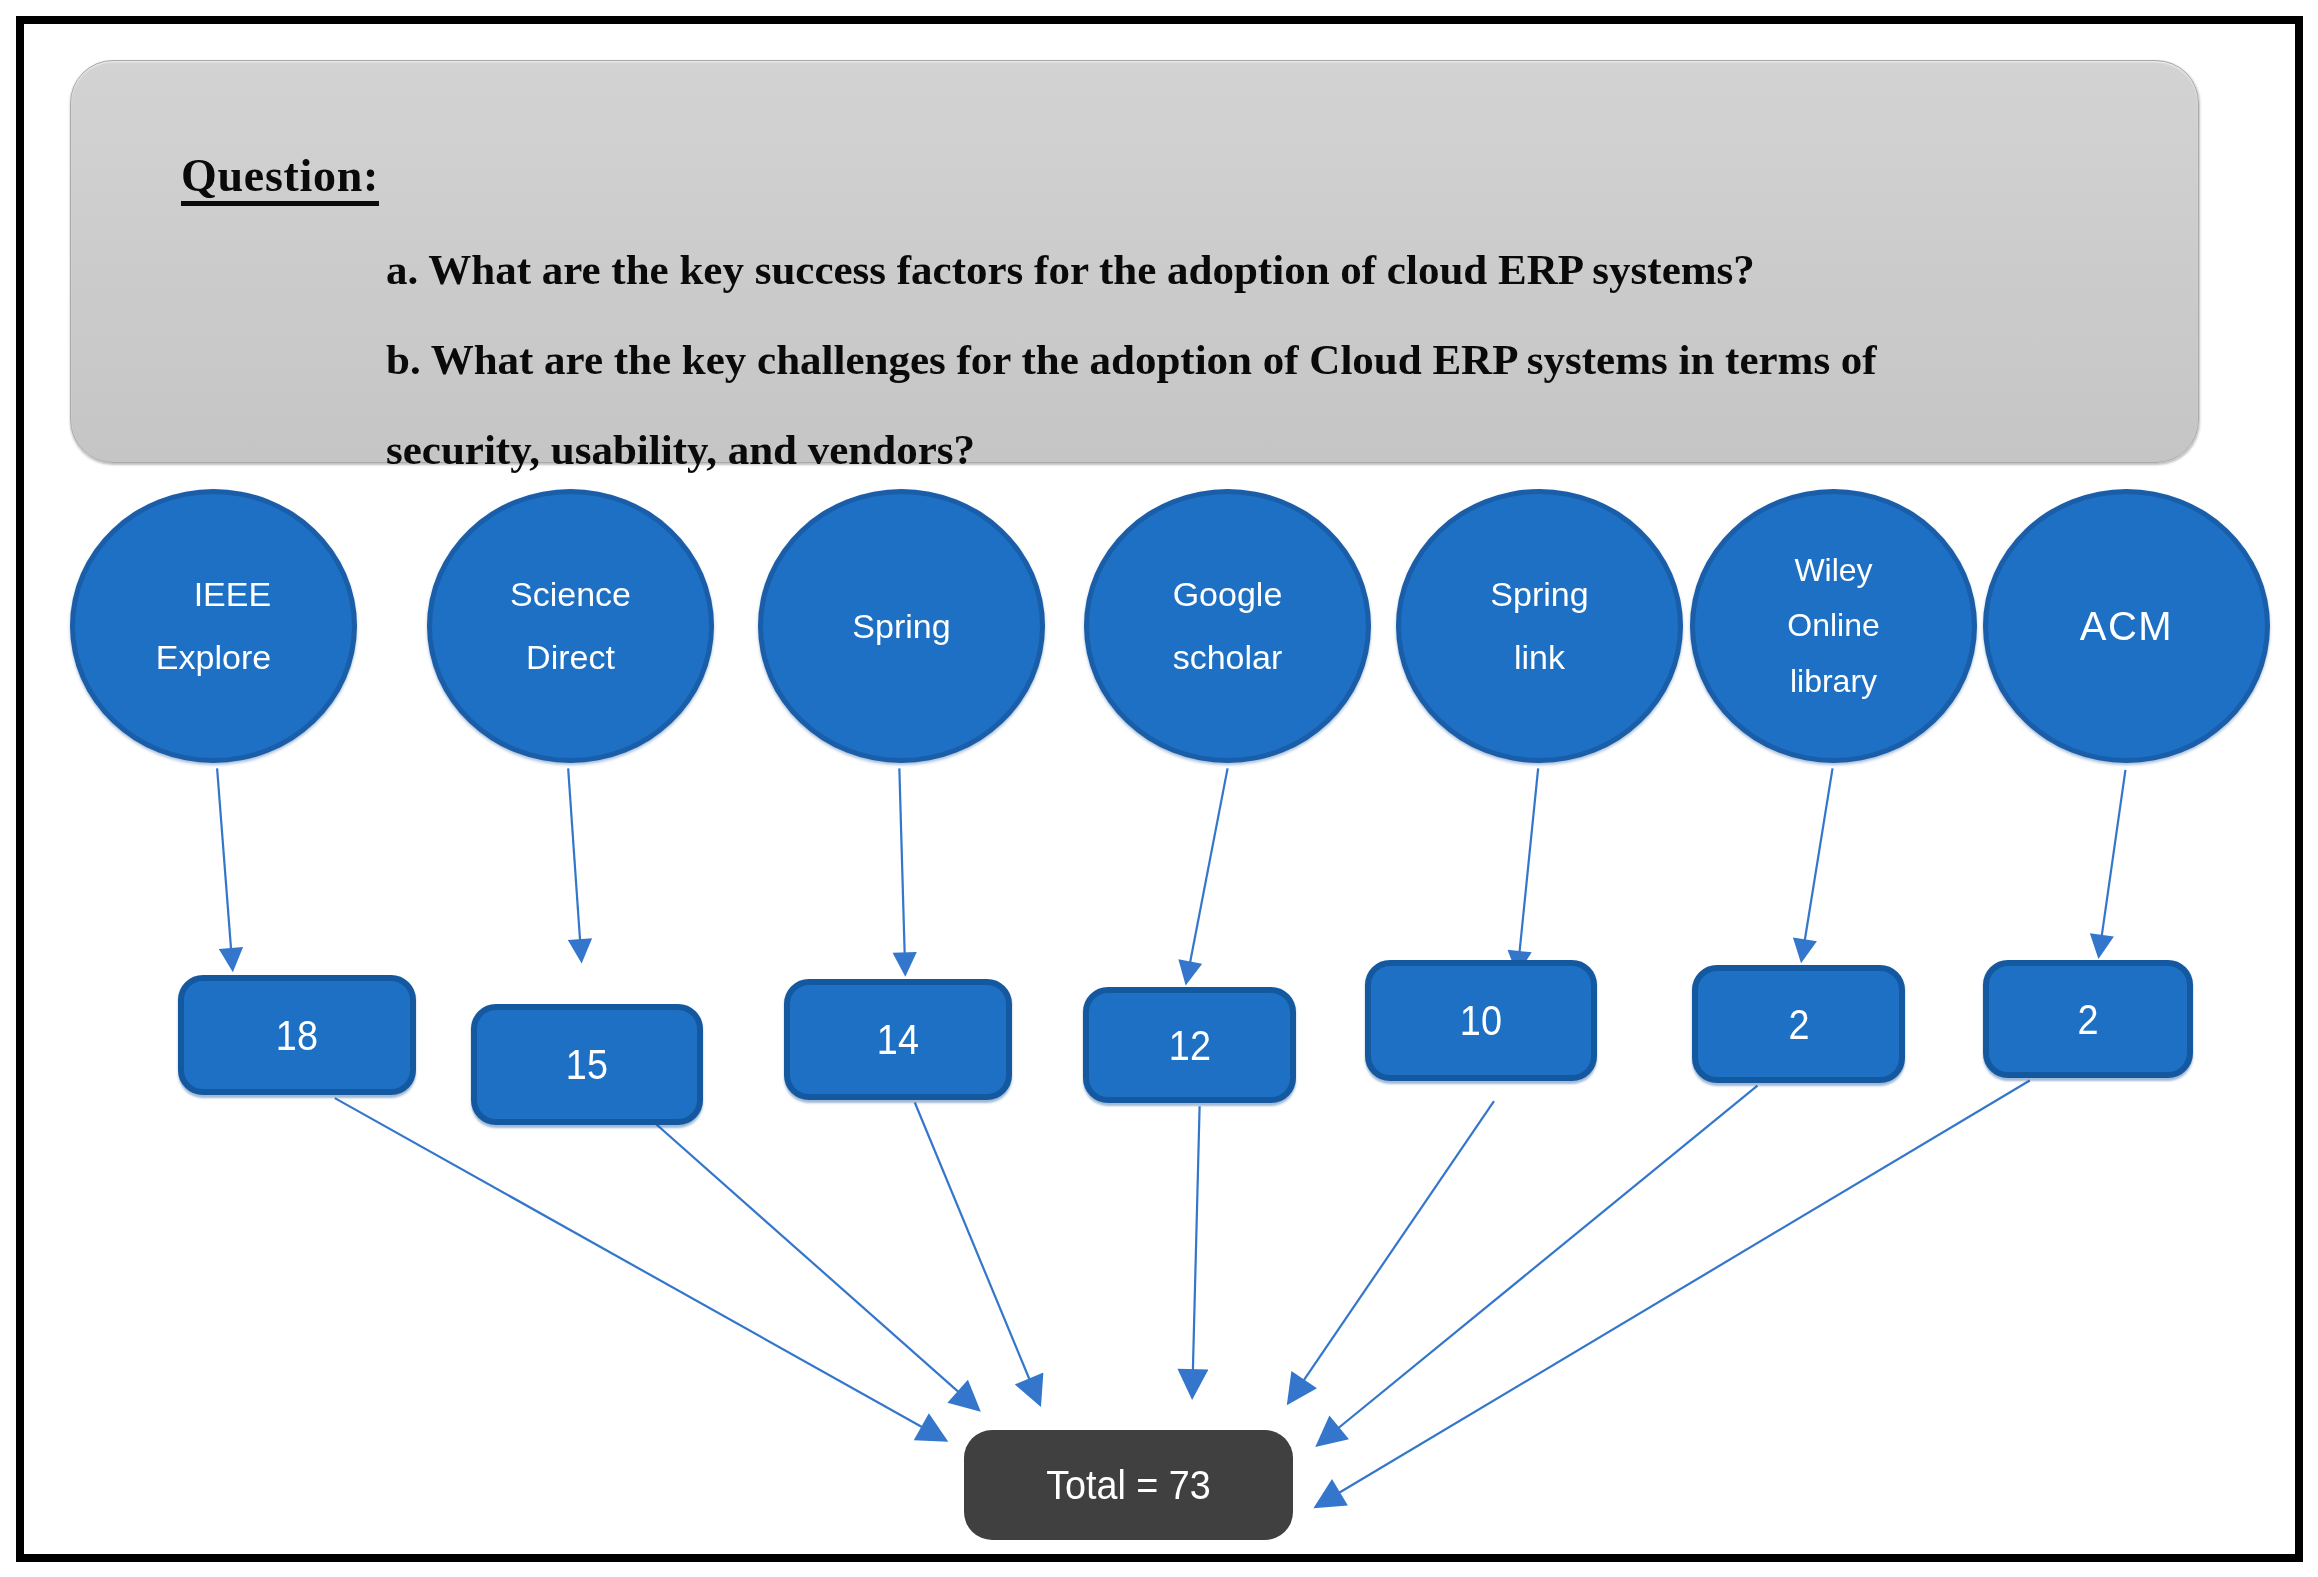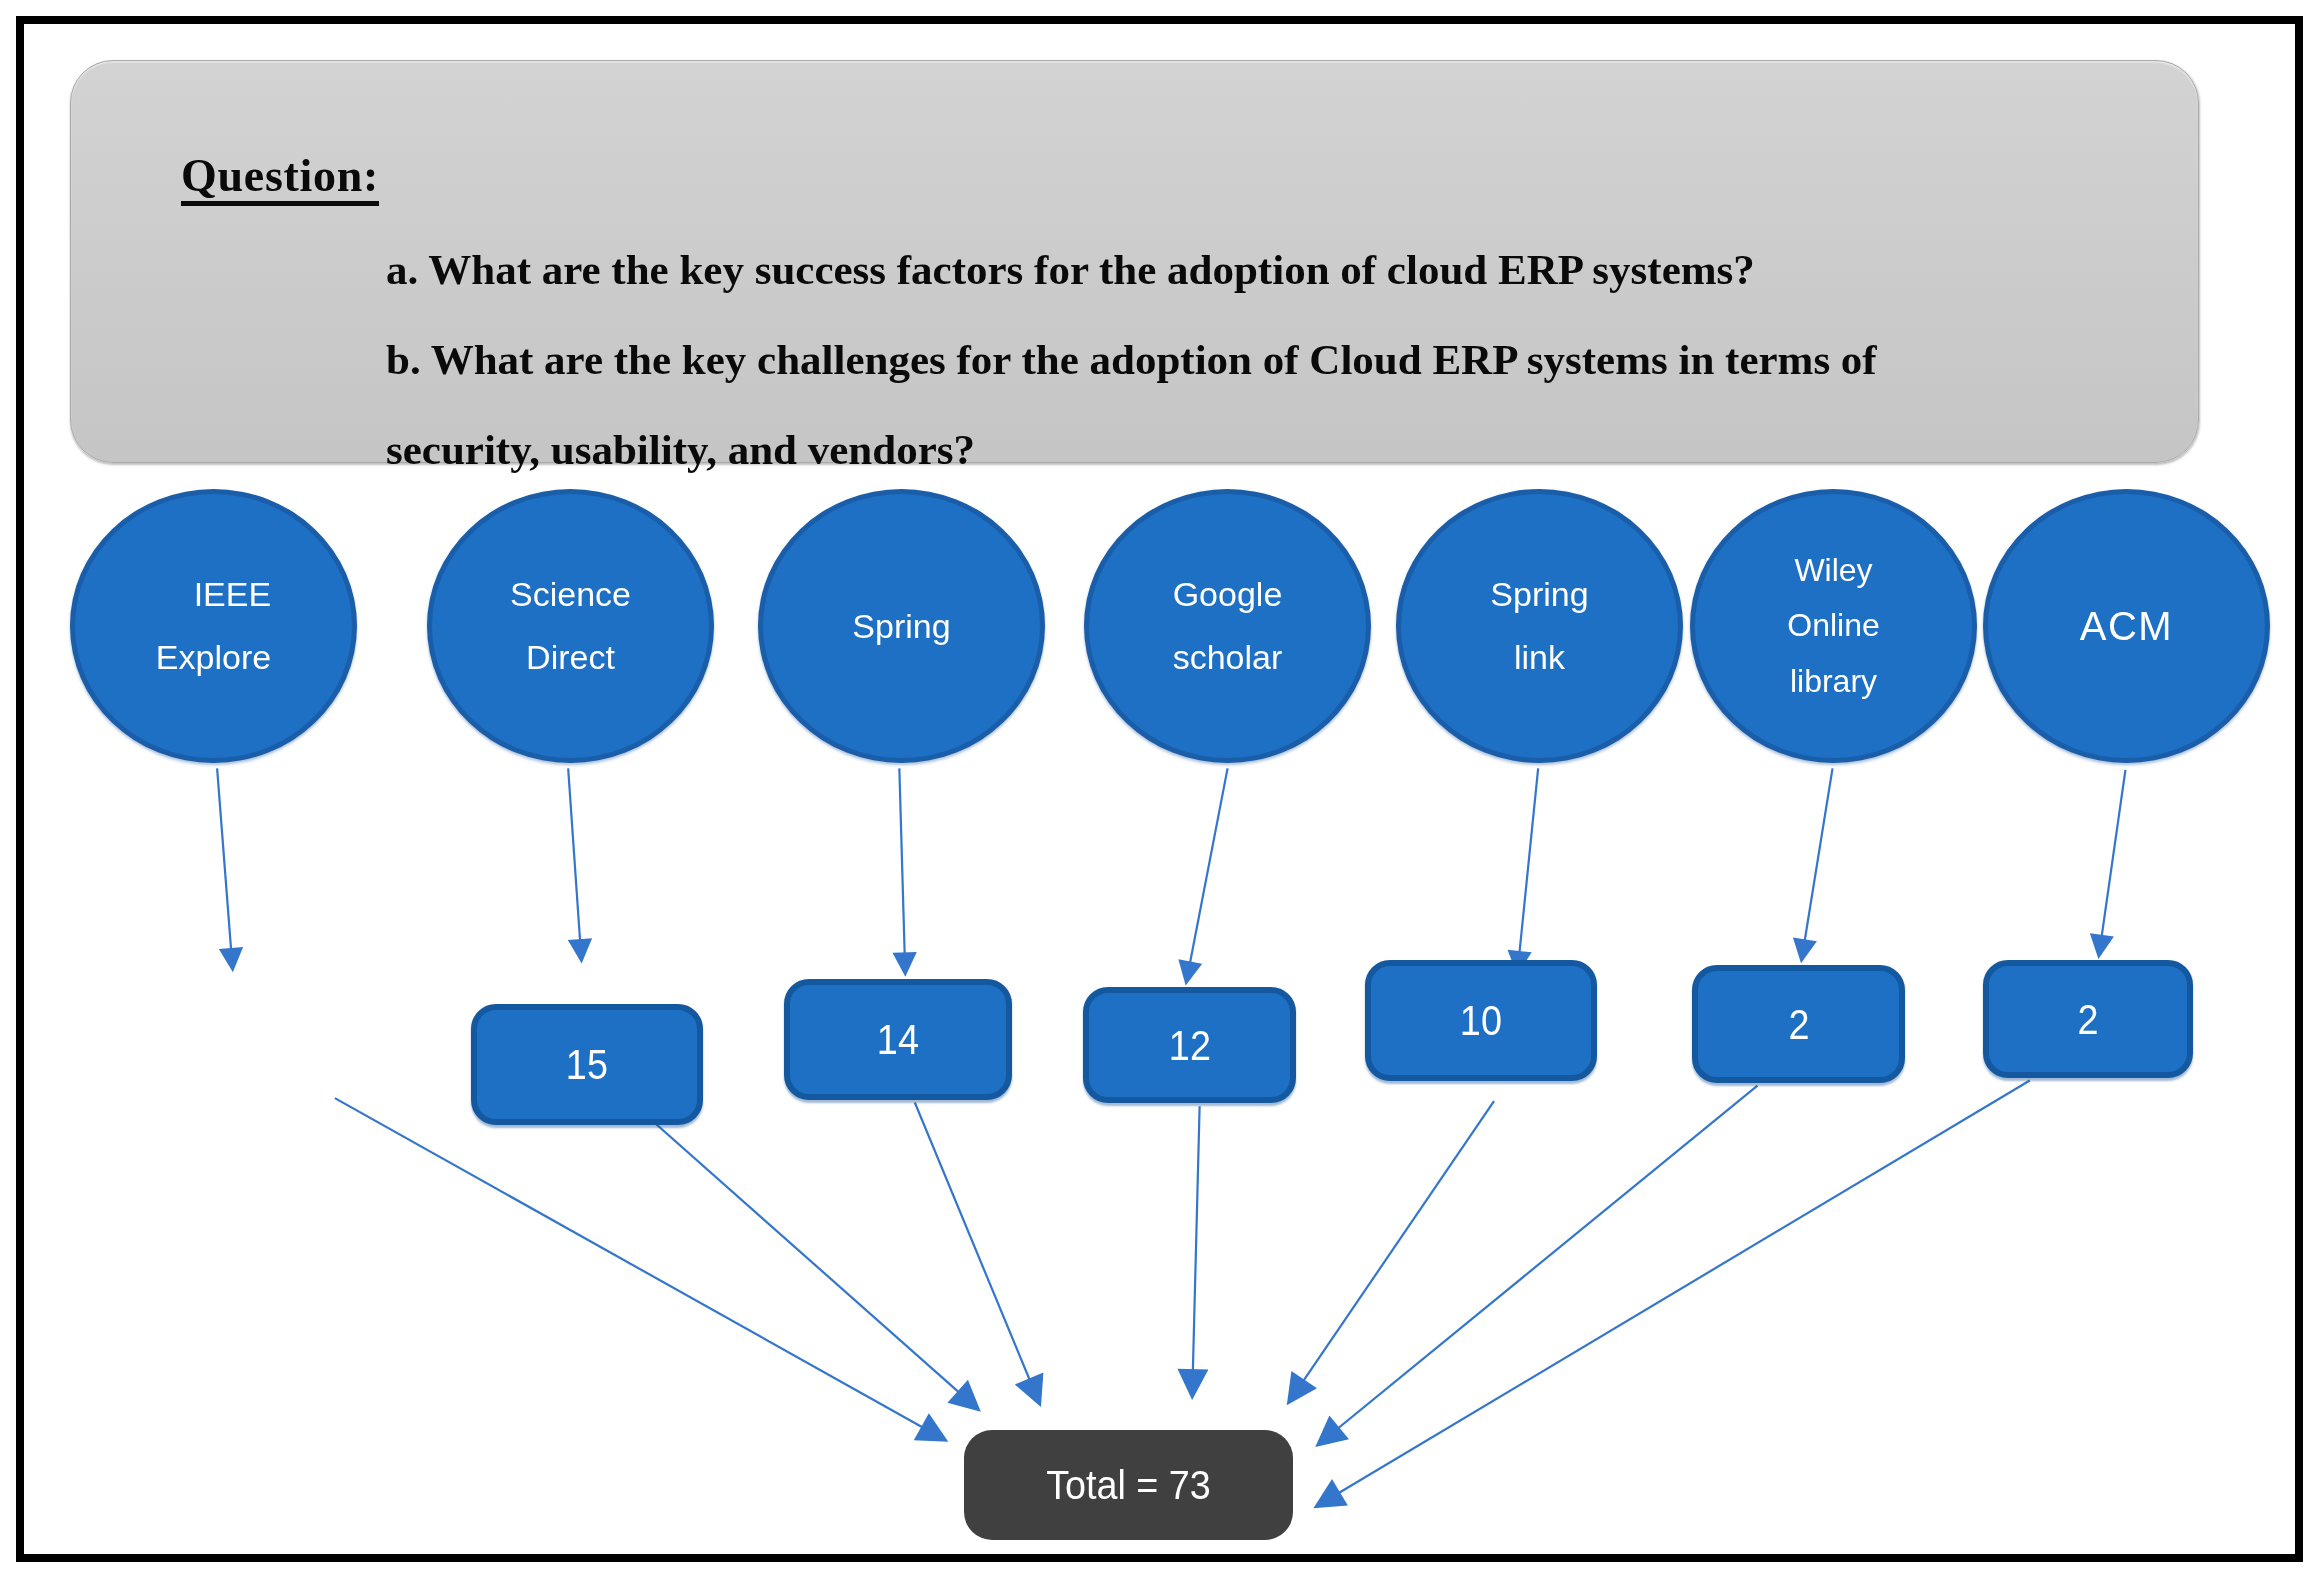--- a/index.html
+++ b/index.html
@@ -134,20 +134,23 @@
   </div>
   <div class="circle tight" style="left:1690px;top:489px;">
     <span>Wiley
 Online
 library</span>
   </div>
   <div class="circle serif" style="left:1983px;top:489px;">
     <span>ACM</span>
   </div>
 
+  <div class="count-box" style="left:178px;top:975px;width:238px;height:120px;">
+    <span>18</span>
+  </div>
   <div class="count-box" style="left:471px;top:1004px;width:232px;height:121px;">
     <span>15</span>
   </div>
   <div class="count-box" style="left:784px;top:979px;width:228px;height:121px;">
     <span>14</span>
   </div>
   <div class="count-box" style="left:1083px;top:987px;width:213px;height:116px;">
     <span>12</span>
   </div>
   <div class="count-box" style="left:1365px;top:960px;width:232px;height:121px;">

